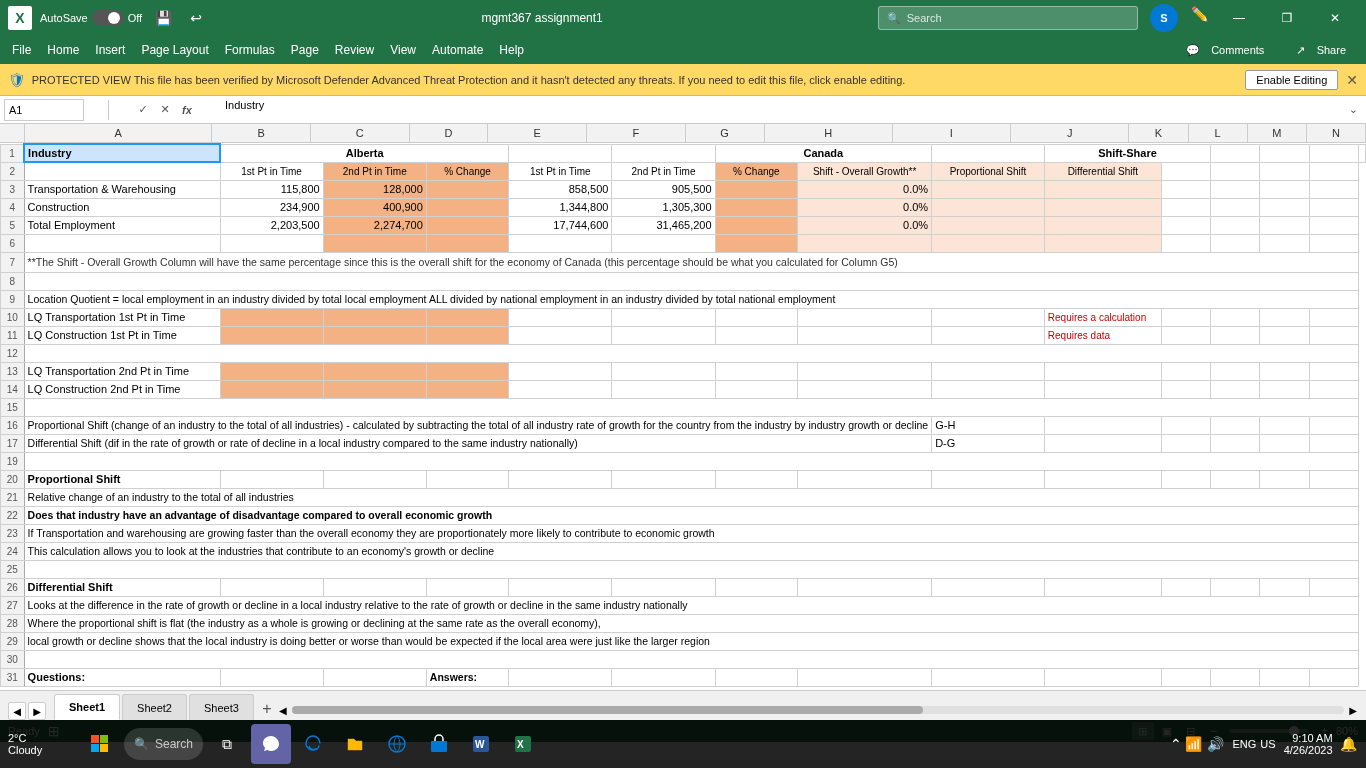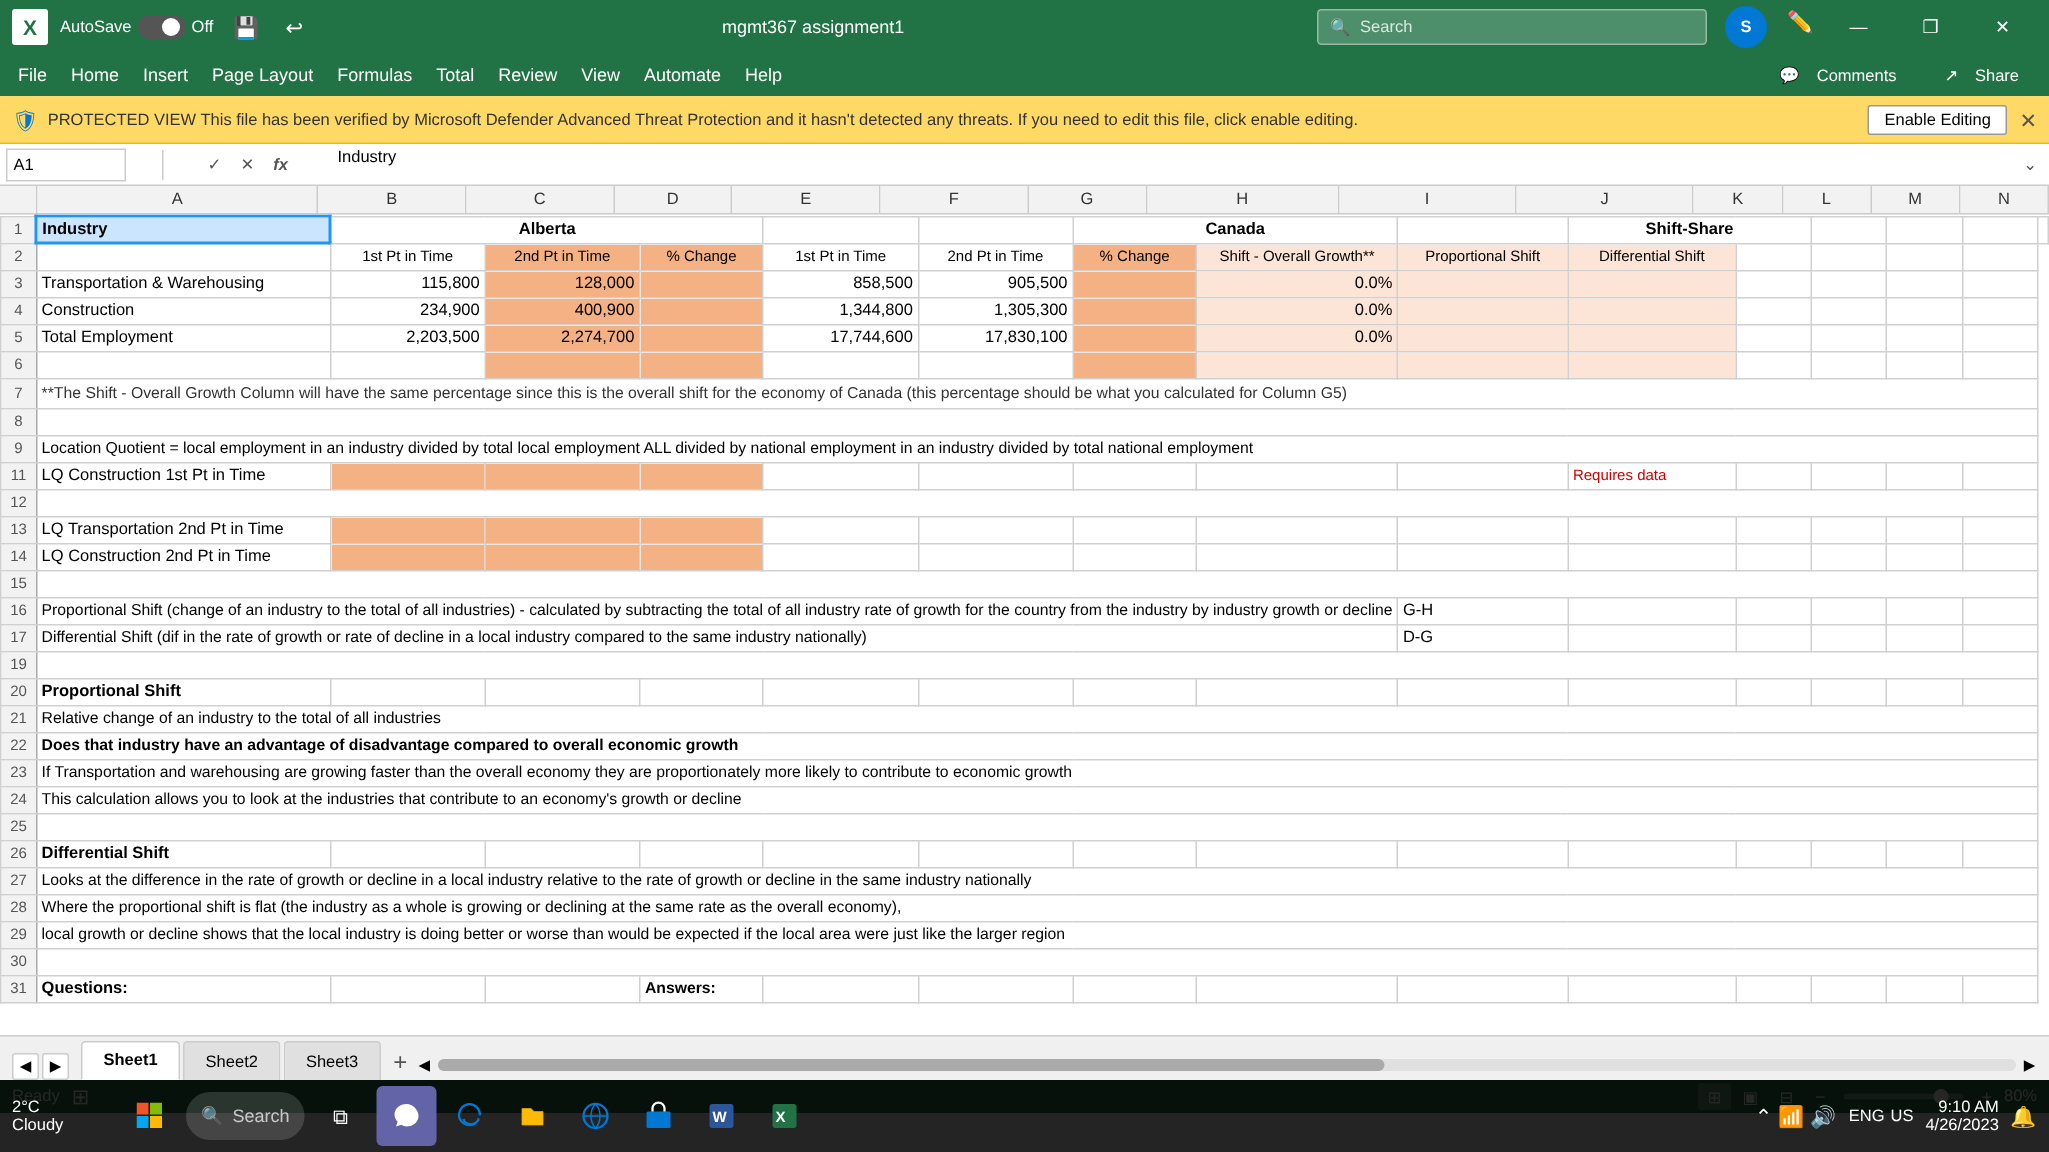--- a/index.html
+++ b/index.html
@@ -345,21 +345,21 @@
     <div class="win-btn close-btn">✕</div>
   </div>
 </div>
 
 <div id="menubar">
   <span>File</span>
   <span>Home</span>
   <span>Insert</span>
   <span>Page Layout</span>
   <span>Formulas</span>
-  <span>Total</span>
+  <span>Page</span>
   <span>Review</span>
   <span>View</span>
   <span>Automate</span>
   <span>Help</span>
   <div class="comments-share">
     <span>💬 <span>Comments</span></span>
     <span>↗ <span>Share</span></span>
   </div>
 </div>
 
@@ -492,21 +492,21 @@
             <td></td>
         </tr>
 
         <tr>
           <td class="rh">5</td>
           <td>Total Employment</td>
           <td class="align-right">2,203,500</td>
           <td class="align-right orange-fill">2,274,700</td>
           <td class="align-right orange-fill"></td>
           <td class="align-right">17,744,600</td>
-          <td class="align-right">17,830,100</td>
+          <td class="align-right">31,465,200</td>
           <td class="align-right orange-fill"></td>
           <td class="align-right light-orange">0.0%</td>
           <td class="light-orange"></td>
           <td class="light-orange"></td>
           <td></td>
             <td></td>
             <td></td>
             <td></td>
         </tr>
 
@@ -536,20 +536,37 @@
         <tr>
           <td class="rh">8</td>
           <td colspan="14"></td>
         </tr>
 
         <tr>
           <td class="rh">9</td>
           <td colspan="14" style="font-size:10.5px; overflow:hidden; white-space:nowrap;">Location Quotient = local employment in an industry divided by total local employment ALL divided by national employment in an industry divided by total national employment</td>
         </tr>
 
+        <tr>
+          <td class="rh">10</td>
+          <td>LQ Transportation  1st Pt in Time</td>
+          <td class="orange-fill"></td>
+          <td class="orange-fill"></td>
+          <td class="orange-fill"></td>
+          <td></td>
+            <td></td>
+            <td></td>
+            <td></td>
+            <td></td>
+          <td style="color:#cc0000; font-size:10px;">Requires a calculation</td>
+          <td></td>
+            <td></td>
+            <td></td>
+            <td></td>
+        </tr>
 
         <tr>
           <td class="rh">11</td>
           <td>LQ Construction  1st Pt in Time</td>
           <td class="orange-fill"></td>
           <td class="orange-fill"></td>
           <td class="orange-fill"></td>
           <td></td>
             <td></td>
             <td></td>

